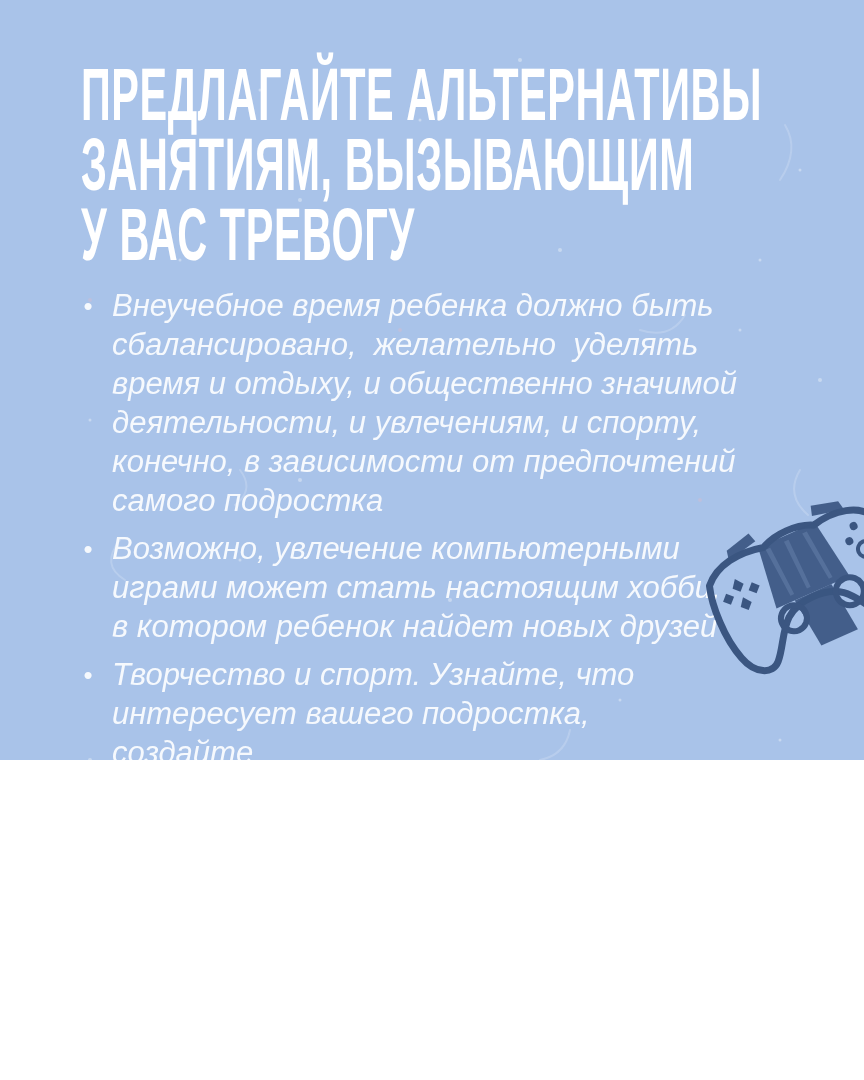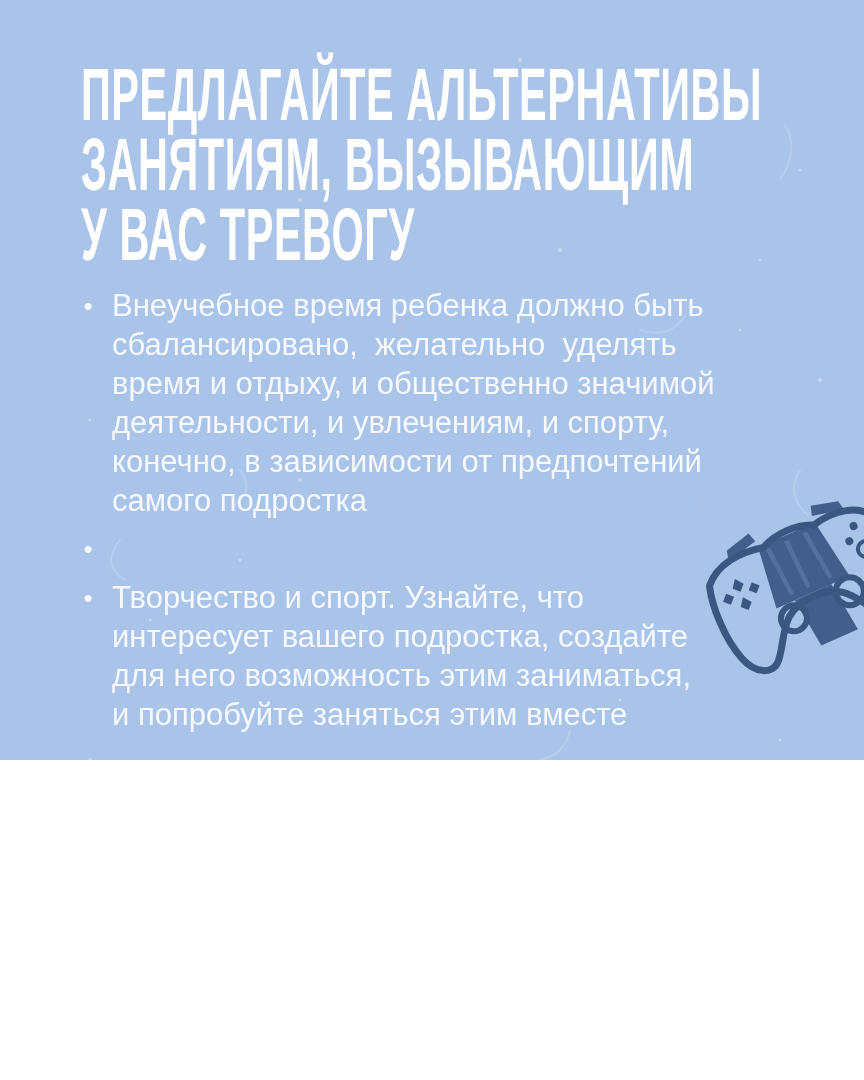--- a/index.html
+++ b/index.html
@@ -18,21 +18,21 @@
   }
   .headline .hl-line{white-space:nowrap;}
   .bullets{
     position:absolute; left:78px; top:286px; width:660px;
     margin:0; padding:0; list-style:none;
     color:var(--body_text,#f6f9fd);
     font-size:31px; line-height:39px;
   }
   .bullet{display:flex; align-items:flex-start; margin:0 0 9px 0;}
   .bullet .marker{width:20px; flex:0 0 20px; text-align:center; font-size:26px; padding-top:1px;}
-  .bullet .btext{white-space:pre-wrap; margin-left:14px;}
+  .bullet .btext{white-space:pre-wrap; margin-left:14px;font-style:italic;}
   .illus{position:absolute;}
   .ink-stroke{fill:none; stroke:var(--ink,#3b5681); stroke-linecap:round; stroke-linejoin:round;}
   .ink-fill{fill:var(--ink,#3b5681); stroke:none;}
 </style>
 </head>
 <body style="--background: #a9c3e9; --ink: #3b5681; --headline_text: #ffffff; --body_text: #f6f9fd;">
 
 <div class="canvas">
 
   <svg class="texture" width="864" height="1080" viewBox="0 0 864 1080">
@@ -101,20 +101,23 @@
       <span class="marker">•</span>
       <span class="btext">Внеучебное время ребенка должно быть
 сбалансировано,  желательно  уделять
 время и отдыху, и общественно значимой
 деятельности, и увлечениям, и спорту,
 конечно, в зависимости от предпочтений
 самого подростка</span>
     </li>
     <li class="bullet">
       <span class="marker">•</span>
+      <span class="btext">Возможно, увлечение компьютерными
+играми может стать настоящим хобби,
+в котором ребенок найдет новых друзей</span>
     </li>
     <li class="bullet">
       <span class="marker">•</span>
       <span class="btext">Творчество и спорт. Узнайте, что
 интересует вашего подростка, создайте
 для него возможность этим заниматься,
 и попробуйте заняться этим вместе</span>
     </li>
   </ul>
 

